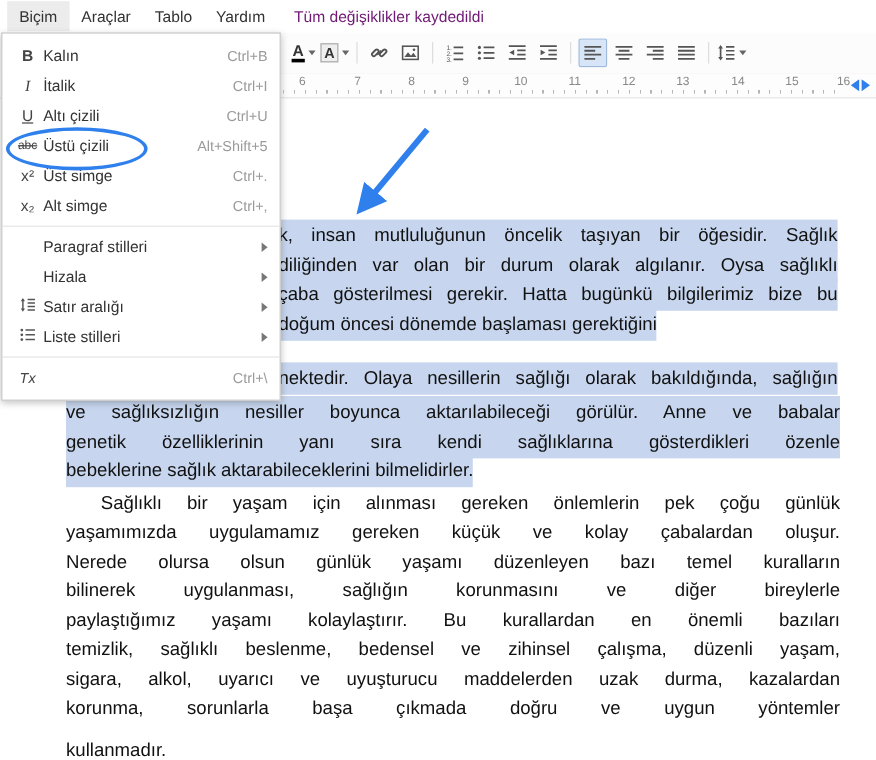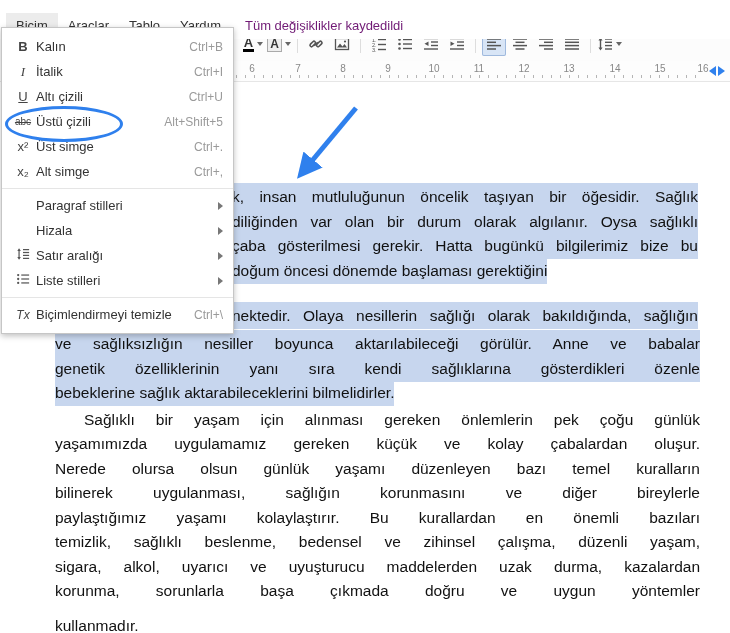--- a/index.html
+++ b/index.html
@@ -1,20 +1,20 @@
 <!DOCTYPE html>
 <html><head>
 <meta charset="utf-8">
 <style>
   html,body{margin:0;padding:0;background:#fff;}
   .app{position:relative;width:730px;height:633px;background:#fff;overflow:hidden;
        font-family:"Liberation Sans",sans-serif;}
 
   
-  .menubar{position:absolute;top:12px;left:0;right:0;height:27px;display:flex;align-items:center;
+  .menubar{position:absolute;top:0;left:0;right:0;height:27px;display:flex;align-items:center;
            padding-left:6px;background:#fff;z-index:5;}
   .menu-btn{font-size:13px;color:#333;padding:5px 10px;cursor:pointer;white-space:nowrap;}
   .menu-btn.open{background:#ececec;}
   .status-text{font-size:13px;color:#701a75;margin-left:14px;white-space:nowrap;}
 
   
   .toolbar{position:absolute;top:27px;left:0;right:0;height:34px;display:flex;align-items:center;
            padding-left:240px;background:#fcfcfc;border-bottom:1px solid #e0e0e0;z-index:2;}
   .tb-btn{height:24px;min-width:24px;display:flex;align-items:center;justify-content:center;
           border-radius:2px;margin:0 1px;cursor:pointer;}
@@ -327,21 +327,20 @@
               <line x1="6" y1="12.5" x2="15" y2="12.5"></line>
           </g>
         </svg>
       </span>
       <span class="mi-label">Liste stilleri</span>
       <span class="mi-arrow"></span>
     </div>
     <div class="menu-sep"></div>
     <div class="menu-item">
       <span class="mi-icon g-clear">Tx</span>
-      <span class="mi-label">Biçimlendirmeyi temizle</span>
       <span class="mi-shortcut">Ctrl+\</span>
     </div>
   </div>
 
   <div class="circle-annotation"></div>
   <svg class="arrow-annotation" width="80" height="92" viewBox="0 0 80 92">
     <defs>
       <marker id="arrowhead" markerWidth="5" markerHeight="5" refX="2.2" refY="2.5" orient="auto">
         <path d="M0,0 L5,2.5 L0,5 z" fill="#2f80ed"></path>
       </marker>

